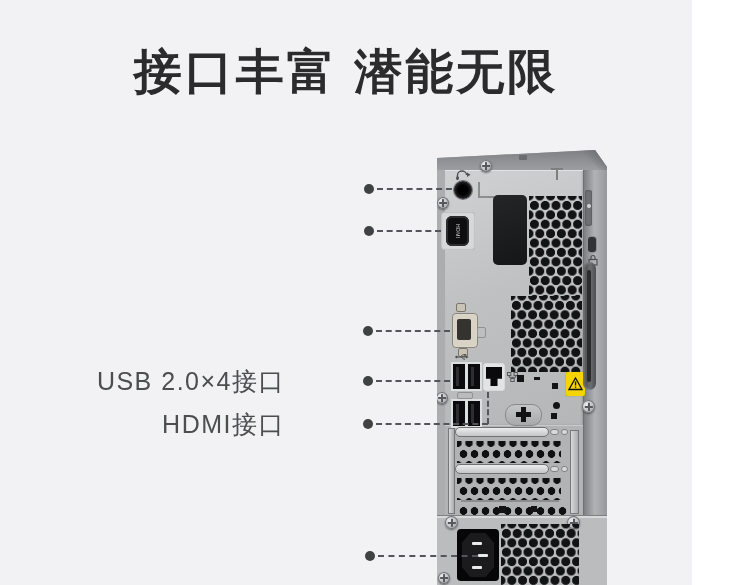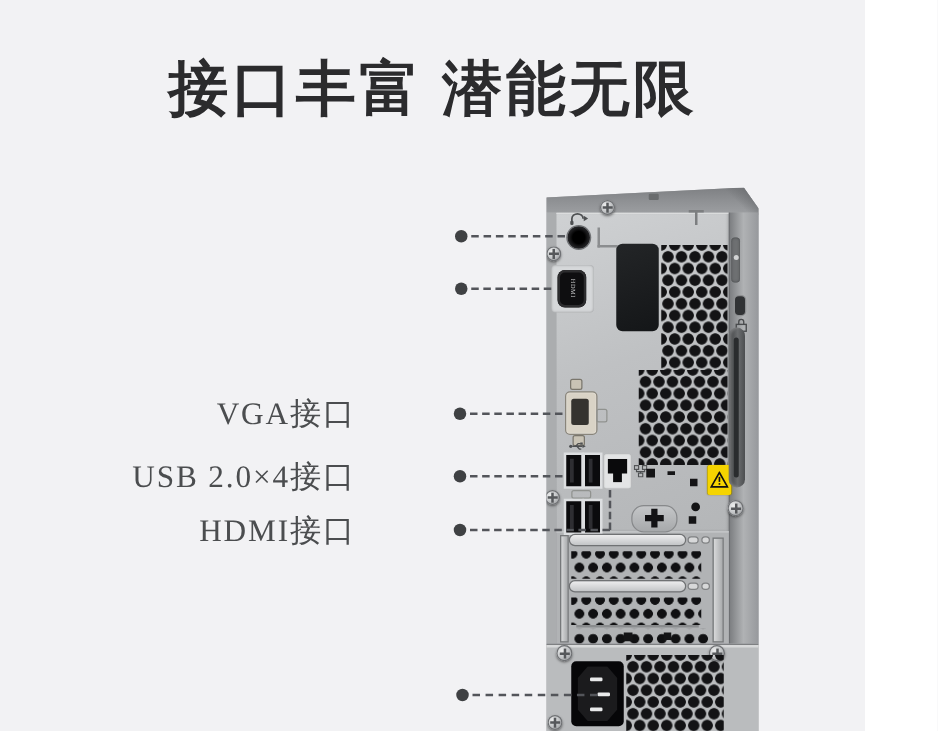--- a/index.html
+++ b/index.html
@@ -1,19 +1,19 @@
 <!DOCTYPE html>
 <html lang="zh" style="--background: #f2f2f4; --title: #2b2b2d; --label: #4b4d4f; --dash: #53555a; --warning: #f5d400;"><head>
 <meta charset="utf-8">
 <style>
   html,body{margin:0;padding:0;}
   #stage{
     position:relative; width:692px; height:585px; overflow:hidden;
     background:var(--background,#f2f2f4);
-    font-family:Liberation Serif, serif;
+    font-family:Liberation Sans, sans-serif;
   }
   
   .title{
     position:absolute; top:47px; left:0; width:100%;
     text-align:center; font-size:48px; line-height:1.05; font-weight:900;
     letter-spacing:3px; color:var(--title,#2b2b2d); white-space:nowrap;
   }
   
   .co-label{
     position:absolute; right:407px; transform:translateY(-50%);
@@ -139,21 +139,20 @@
 <div id="stage">
 
   <div class="title">接口丰富 潜能无限</div>
 
   <div class="co-dot" style="left:364px;top:184px"></div>
   <div class="co-dash" style="left:377px;top:188px;width:75px"></div>
 
   <div class="co-dot" style="left:364px;top:226px"></div>
   <div class="co-dash" style="left:377px;top:230px;width:64px"></div>
 
-  <div class="co-label" style="top:331px">VGA接口</div>
   <div class="co-dot" style="left:363px;top:326px"></div>
   <div class="co-dash" style="left:376px;top:330px;width:74px"></div>
 
   <div class="co-label" style="top:381px">USB 2.0×4接口</div>
   <div class="co-dot" style="left:363px;top:376px"></div>
   <div class="co-dash" style="left:376px;top:380px;width:74px"></div>
 
   <div class="co-label" style="top:424px">HDMI接口</div>
   <div class="co-dot" style="left:363px;top:419px"></div>
   <div class="co-dash" style="left:376px;top:423px;width:112px"></div>

